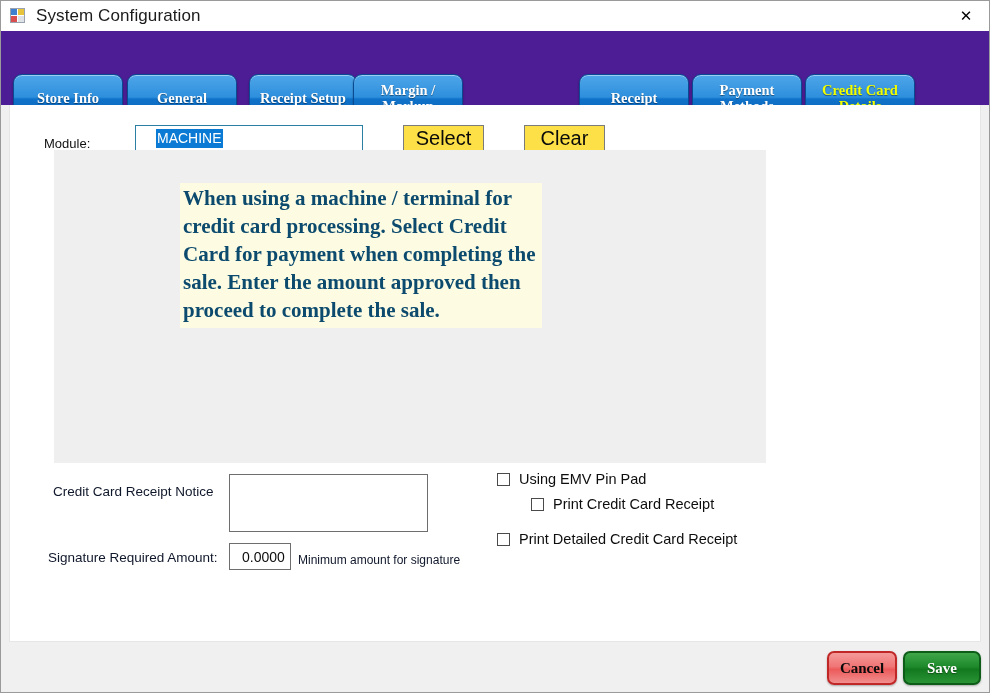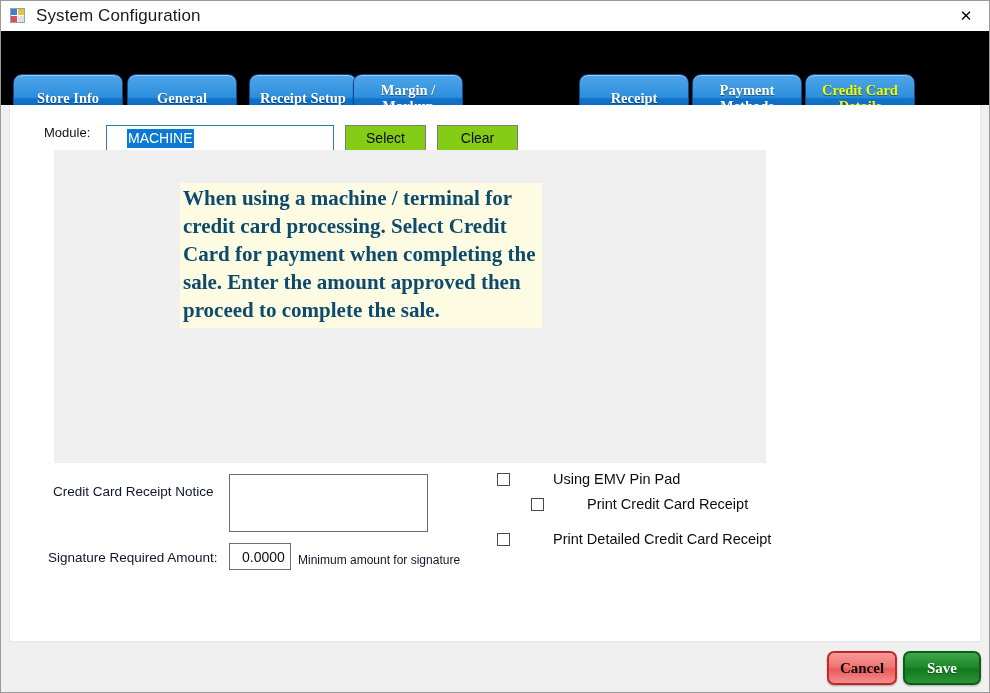--- a/index.html
+++ b/index.html
@@ -76,21 +76,21 @@
     font-size: 15px;
     color: #000;
     line-height: 1;
     cursor: pointer;
     user-select: none;
   }
 
   
   .tabstrip {
     height: 74px;
-    background: #000000;
+    background: #4c1d95;
     position: relative;
     flex: none;
     padding: 0 12px;
     box-sizing: border-box;
   }
   .tab {
     position: absolute;
     top: 43px;
     height: 50px;
     border-radius: 9px;
@@ -129,21 +129,22 @@
     border: 1px solid #e6e6e6;
     border-top: none;
     box-sizing: border-box;
   }
 
   .module-row {
     position: absolute;
     left: 34px;
     top: 20px;
     display: flex;
-    align-items: flex-start;
+    align-items: flex-end;
+    gap: 29px;
   }
   .module-label {
     font-size: 13px;
     color: #111;
     width: 62px;
   }
   .module-input {
     width: 228px;
     height: 26px;
     box-sizing: border-box;
@@ -162,23 +163,23 @@
     color: #ffffff;
     padding: 1px 1px 2px 1px;
     margin-left: 18px;
   }
   .winbtn {
     height: 26px;
     min-width: 81px;
     margin-left: 11px;
     box-sizing: border-box;
     border: 1px solid #7b7b7b;
-    background: #84cc16;
+    background: #fde047;
     font-family: "Liberation Sans", sans-serif;
-    font-size: 14px;
+    font-size: 20px;
     color: #0a0a0a;
     cursor: pointer;
     display: flex;
     align-items: center;
     justify-content: center;
   }
 
   .gray-panel {
     position: absolute;
     left: 44px;
@@ -240,21 +241,20 @@
     font-size: 14px;
     color: #0c0c0c;
   }
 
   .checkrow {
     position: absolute;
     left: 487px;
     display: flex;
     align-items: center;
     cursor: pointer;
-    gap: 34px;
   }
   .checkrow .box {
     width: 13px;
     height: 13px;
     box-sizing: border-box;
     border: 1px solid #4a4a4a;
     background: #fff;
     margin-right: 9px;
     flex: none;
   }

